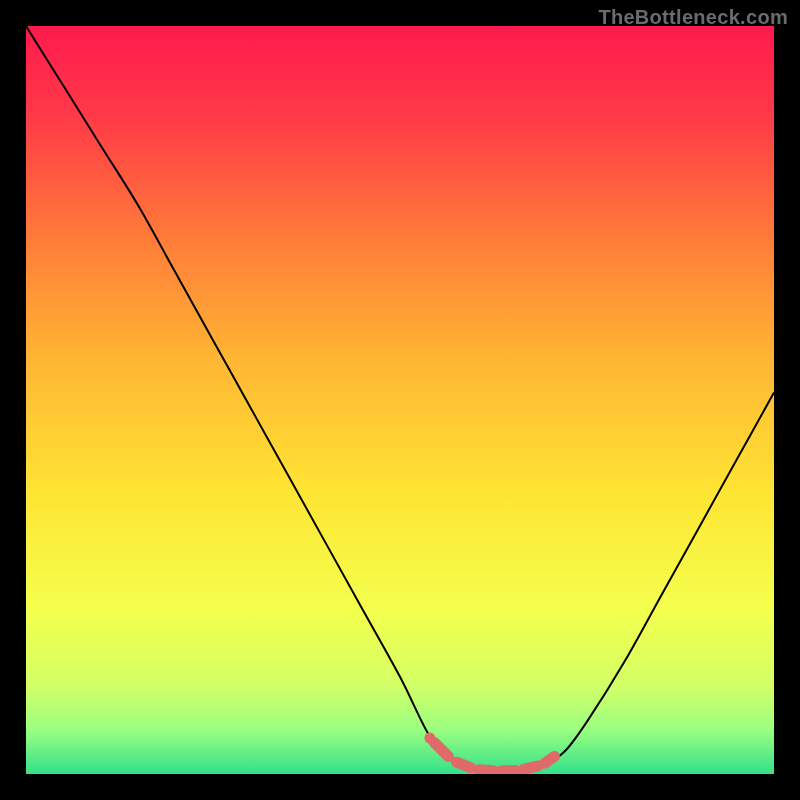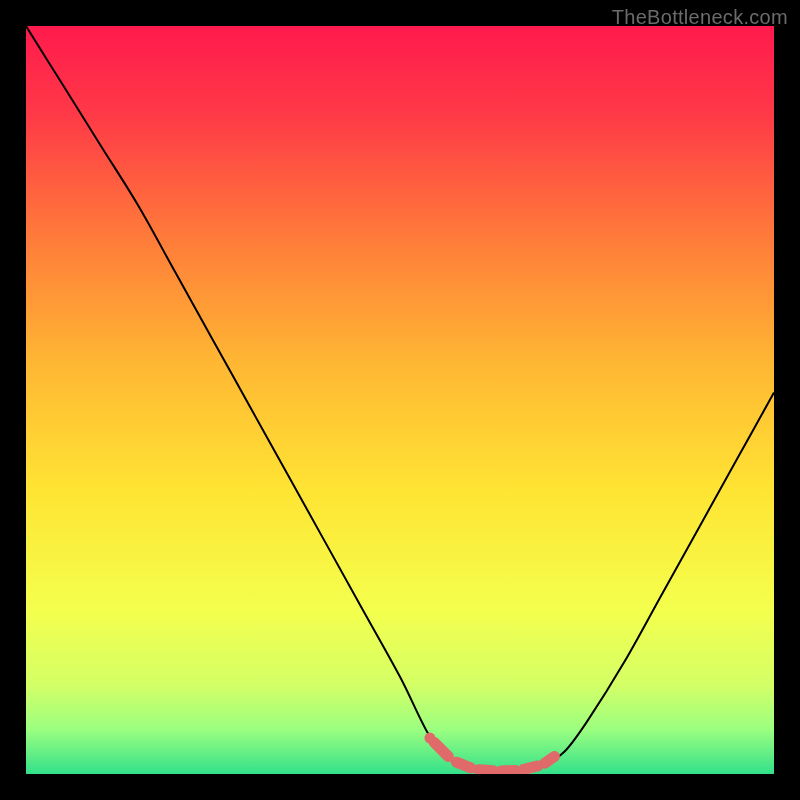--- a/index.html
+++ b/index.html
@@ -10,21 +10,21 @@
     height: 800px;
     position: relative;
     font-family: Arial, Helvetica, sans-serif;
   }
   .watermark {
     position: absolute;
     top: 6px;
     right: 12px;
     color: #6b6b6b;
     font-size: 20px;
-    font-weight: 400;
+    font-weight: 700;
     letter-spacing: 0.3px;
     z-index: 10;
     margin-left: 36px;
   }
   .plot-frame {
     position: absolute;
     left: 26px;
     top: 26px;
     width: 748px;
     height: 748px;

